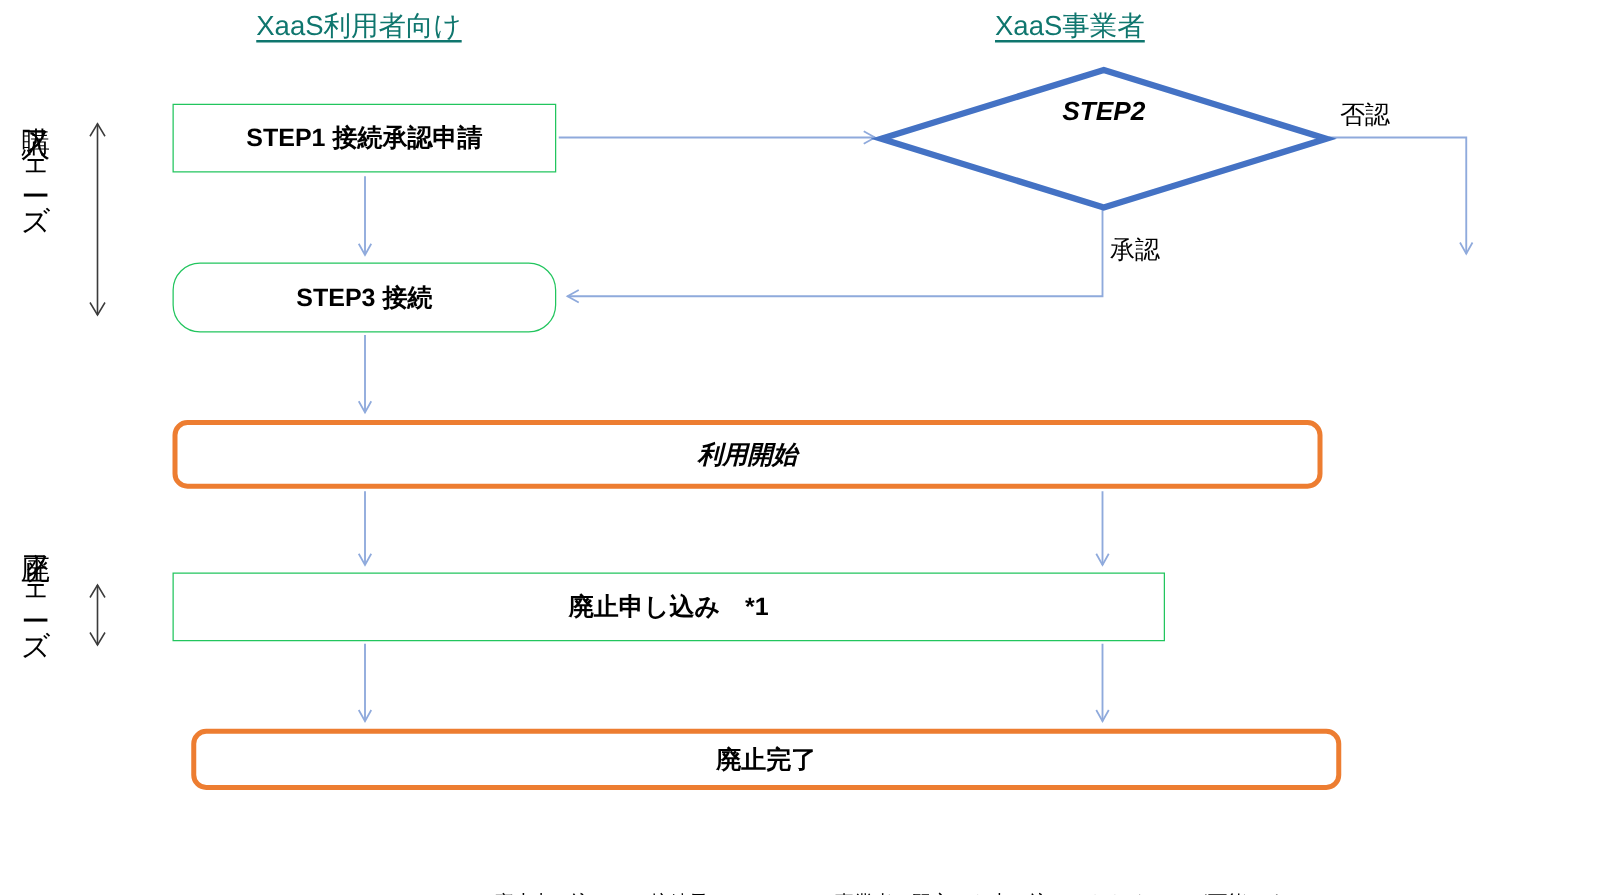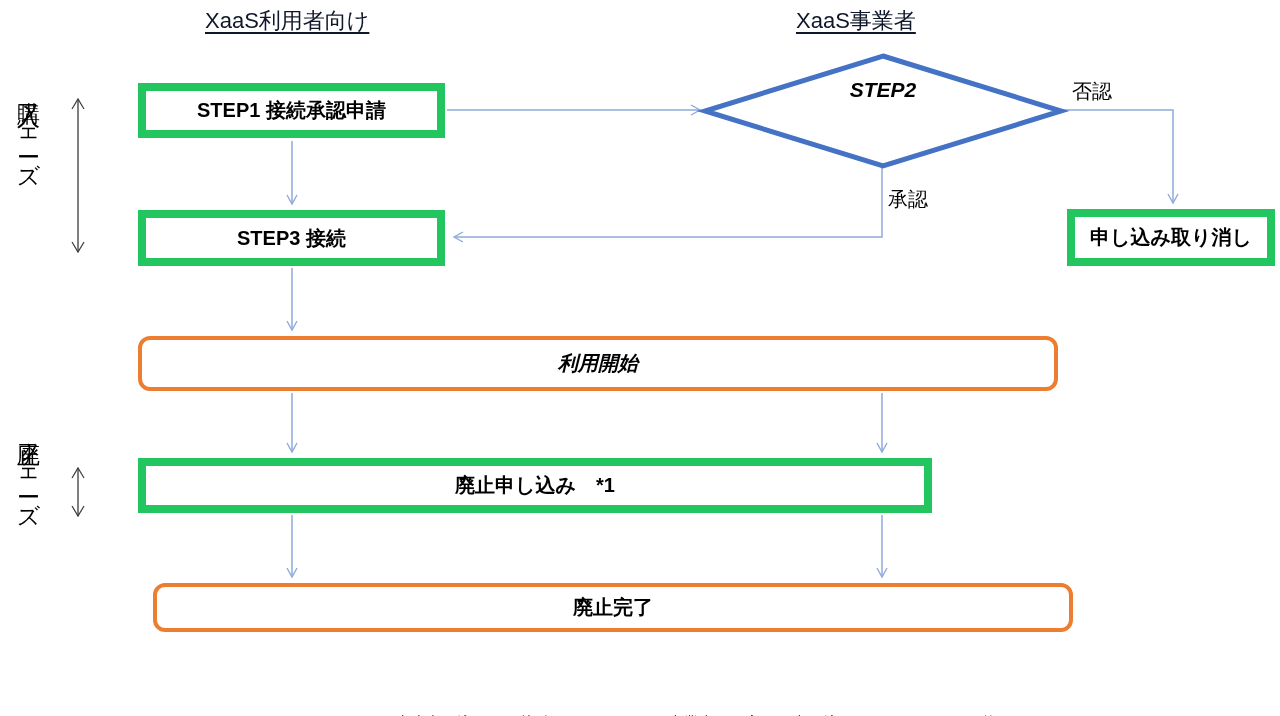--- a/index.html
+++ b/index.html
@@ -1,36 +1,36 @@
 <!DOCTYPE html>
 <html><head>
 <meta charset="utf-8">
 <style>
   html,body{margin:0;padding:0;background:#ffffff;}
   body{font-family:"Liberation Sans","DejaVu Sans",sans-serif;color:#000;}
   .canvas{position:relative;width:1280px;height:716px;background:#fff;overflow:hidden;}
 
-  .hdr{position:absolute;top:6px;font-size:22px;font-weight:400;color:#0f172a;
+  .hdr{position:absolute;top:6px;font-size:22px;font-weight:400;color:#0f766e;
        text-decoration:underline;text-underline-offset:4px;white-space:nowrap;}
   .hdr-left{left:205px;}
   .hdr-right{left:796px;}
 
   .vlabel{position:absolute;left:14px;writing-mode:vertical-rl;font-size:23px;
           letter-spacing:2px;color:#000;white-space:nowrap;}
   .vlabel-purchase{top:84px;}
   .vlabel-abolish{top:424px;}
 
   .node{position:absolute;box-sizing:border-box;background:#fff;display:flex;
         align-items:center;justify-content:center;font-weight:700;font-size:20px;
         text-align:center;white-space:pre;}
-  .node-blue{border:8px solid #22c55e;}
+  .node-blue{border:1px solid #22c55e;}
   .node-orange{border:4px solid #ED7D31;border-radius:12px;}
 
   .n-step1{left:138px;top:83px;width:307px;height:55px;}
-  .n-step3{left:138px;top:210px;width:307px;height:56px;}
+  .n-step3{left:138px;top:210px;width:307px;height:56px;border-radius:22px;}
   .n-cancel{left:1067px;top:209px;width:208px;height:57px;}
   .n-start{left:138px;top:336px;width:920px;height:55px;font-style:italic;}
   .n-abolish-req{left:138px;top:458px;width:794px;height:55px;}
   .n-abolish-done{left:138px;top:583px;width:920px;height:49px;margin-left:15px;}
 
   .diamond-label{position:absolute;left:783px;top:76px;width:200px;text-align:center;
                  font-weight:700;font-size:21px;line-height:1.33;font-style:italic;}
   .edge-label{position:absolute;font-size:20px;font-weight:400;white-space:nowrap;}
   .lbl-deny{left:1072px;top:78px;}
   .lbl-approve{left:888px;top:186px;}
@@ -95,23 +95,20 @@
     <div>STEP2</div>
   </div>
 
   <div class="edge-label lbl-deny">否認</div>
   <div class="edge-label lbl-approve">承認</div>
 
   <div class="node node-blue n-step3">
     <span>STEP3 接続</span>
   </div>
 
-  <div class="node node-blue n-cancel">
-    <span>申し込み取り消し</span>
-  </div>
 
   <div class="node node-orange n-start">
     <span>利用開始</span>
   </div>
 
   <div class="node node-blue n-abolish-req">
     <span>廃止申し込み　*1</span>
   </div>
 
   <div class="node node-orange n-abolish-done">

